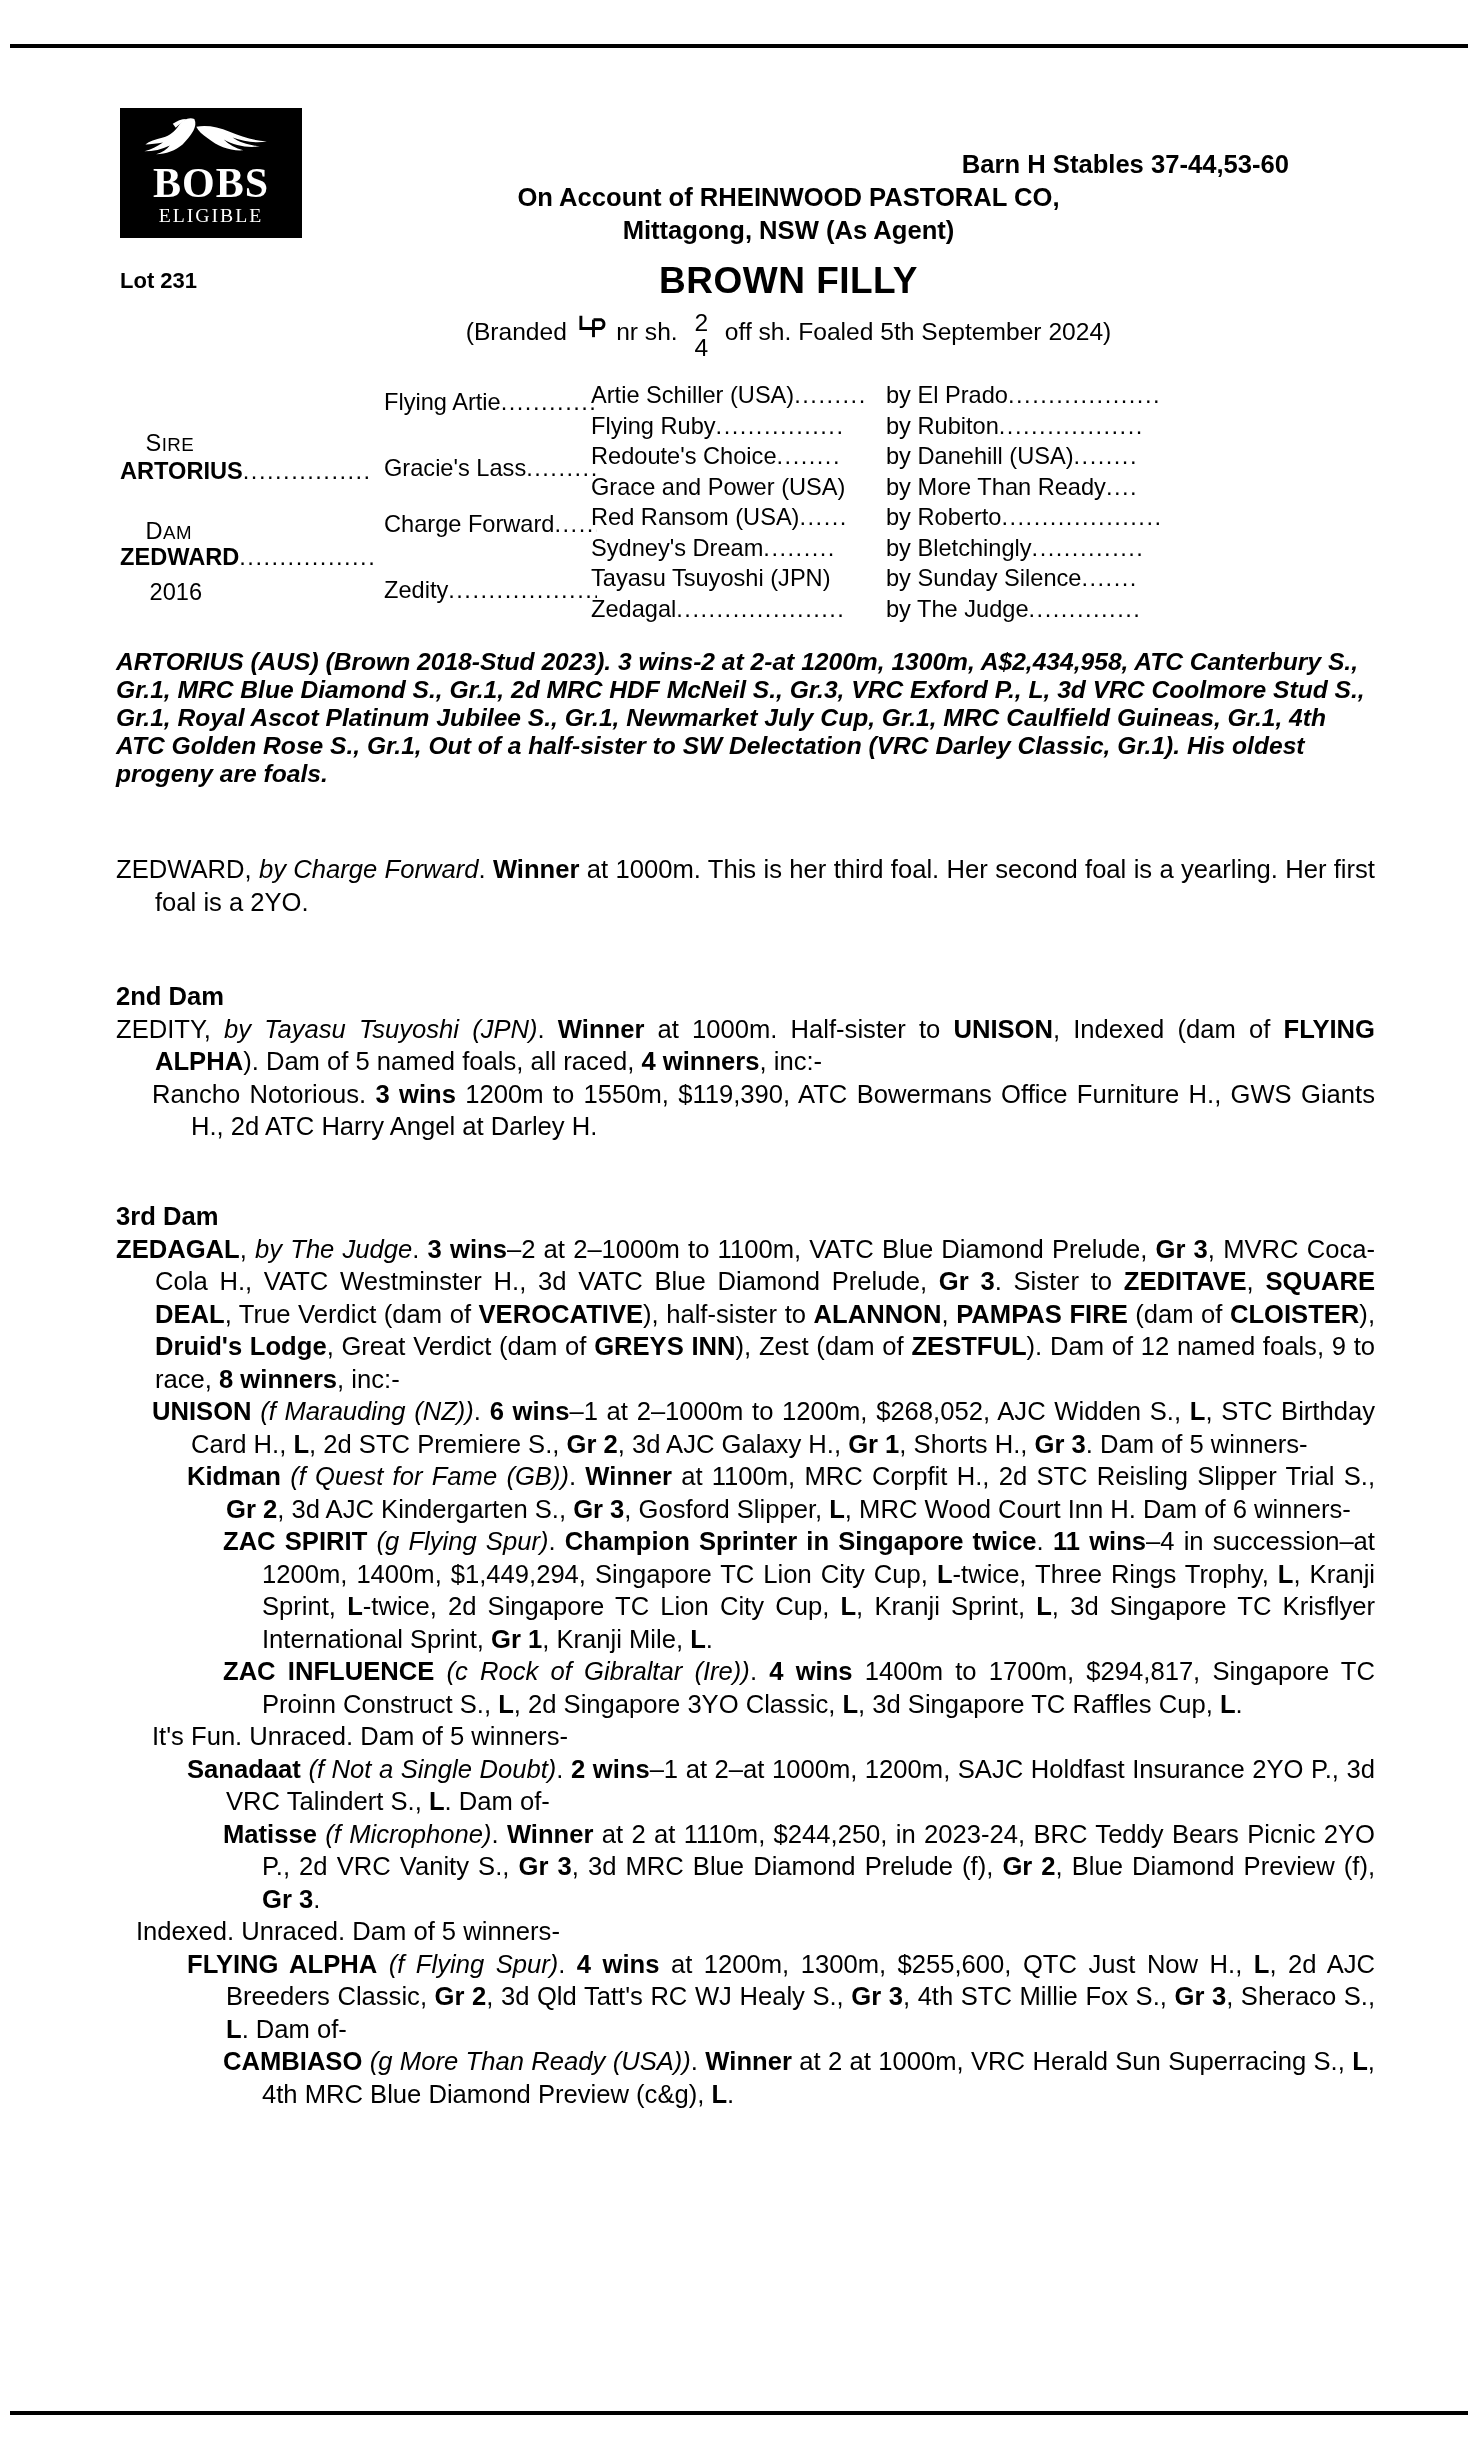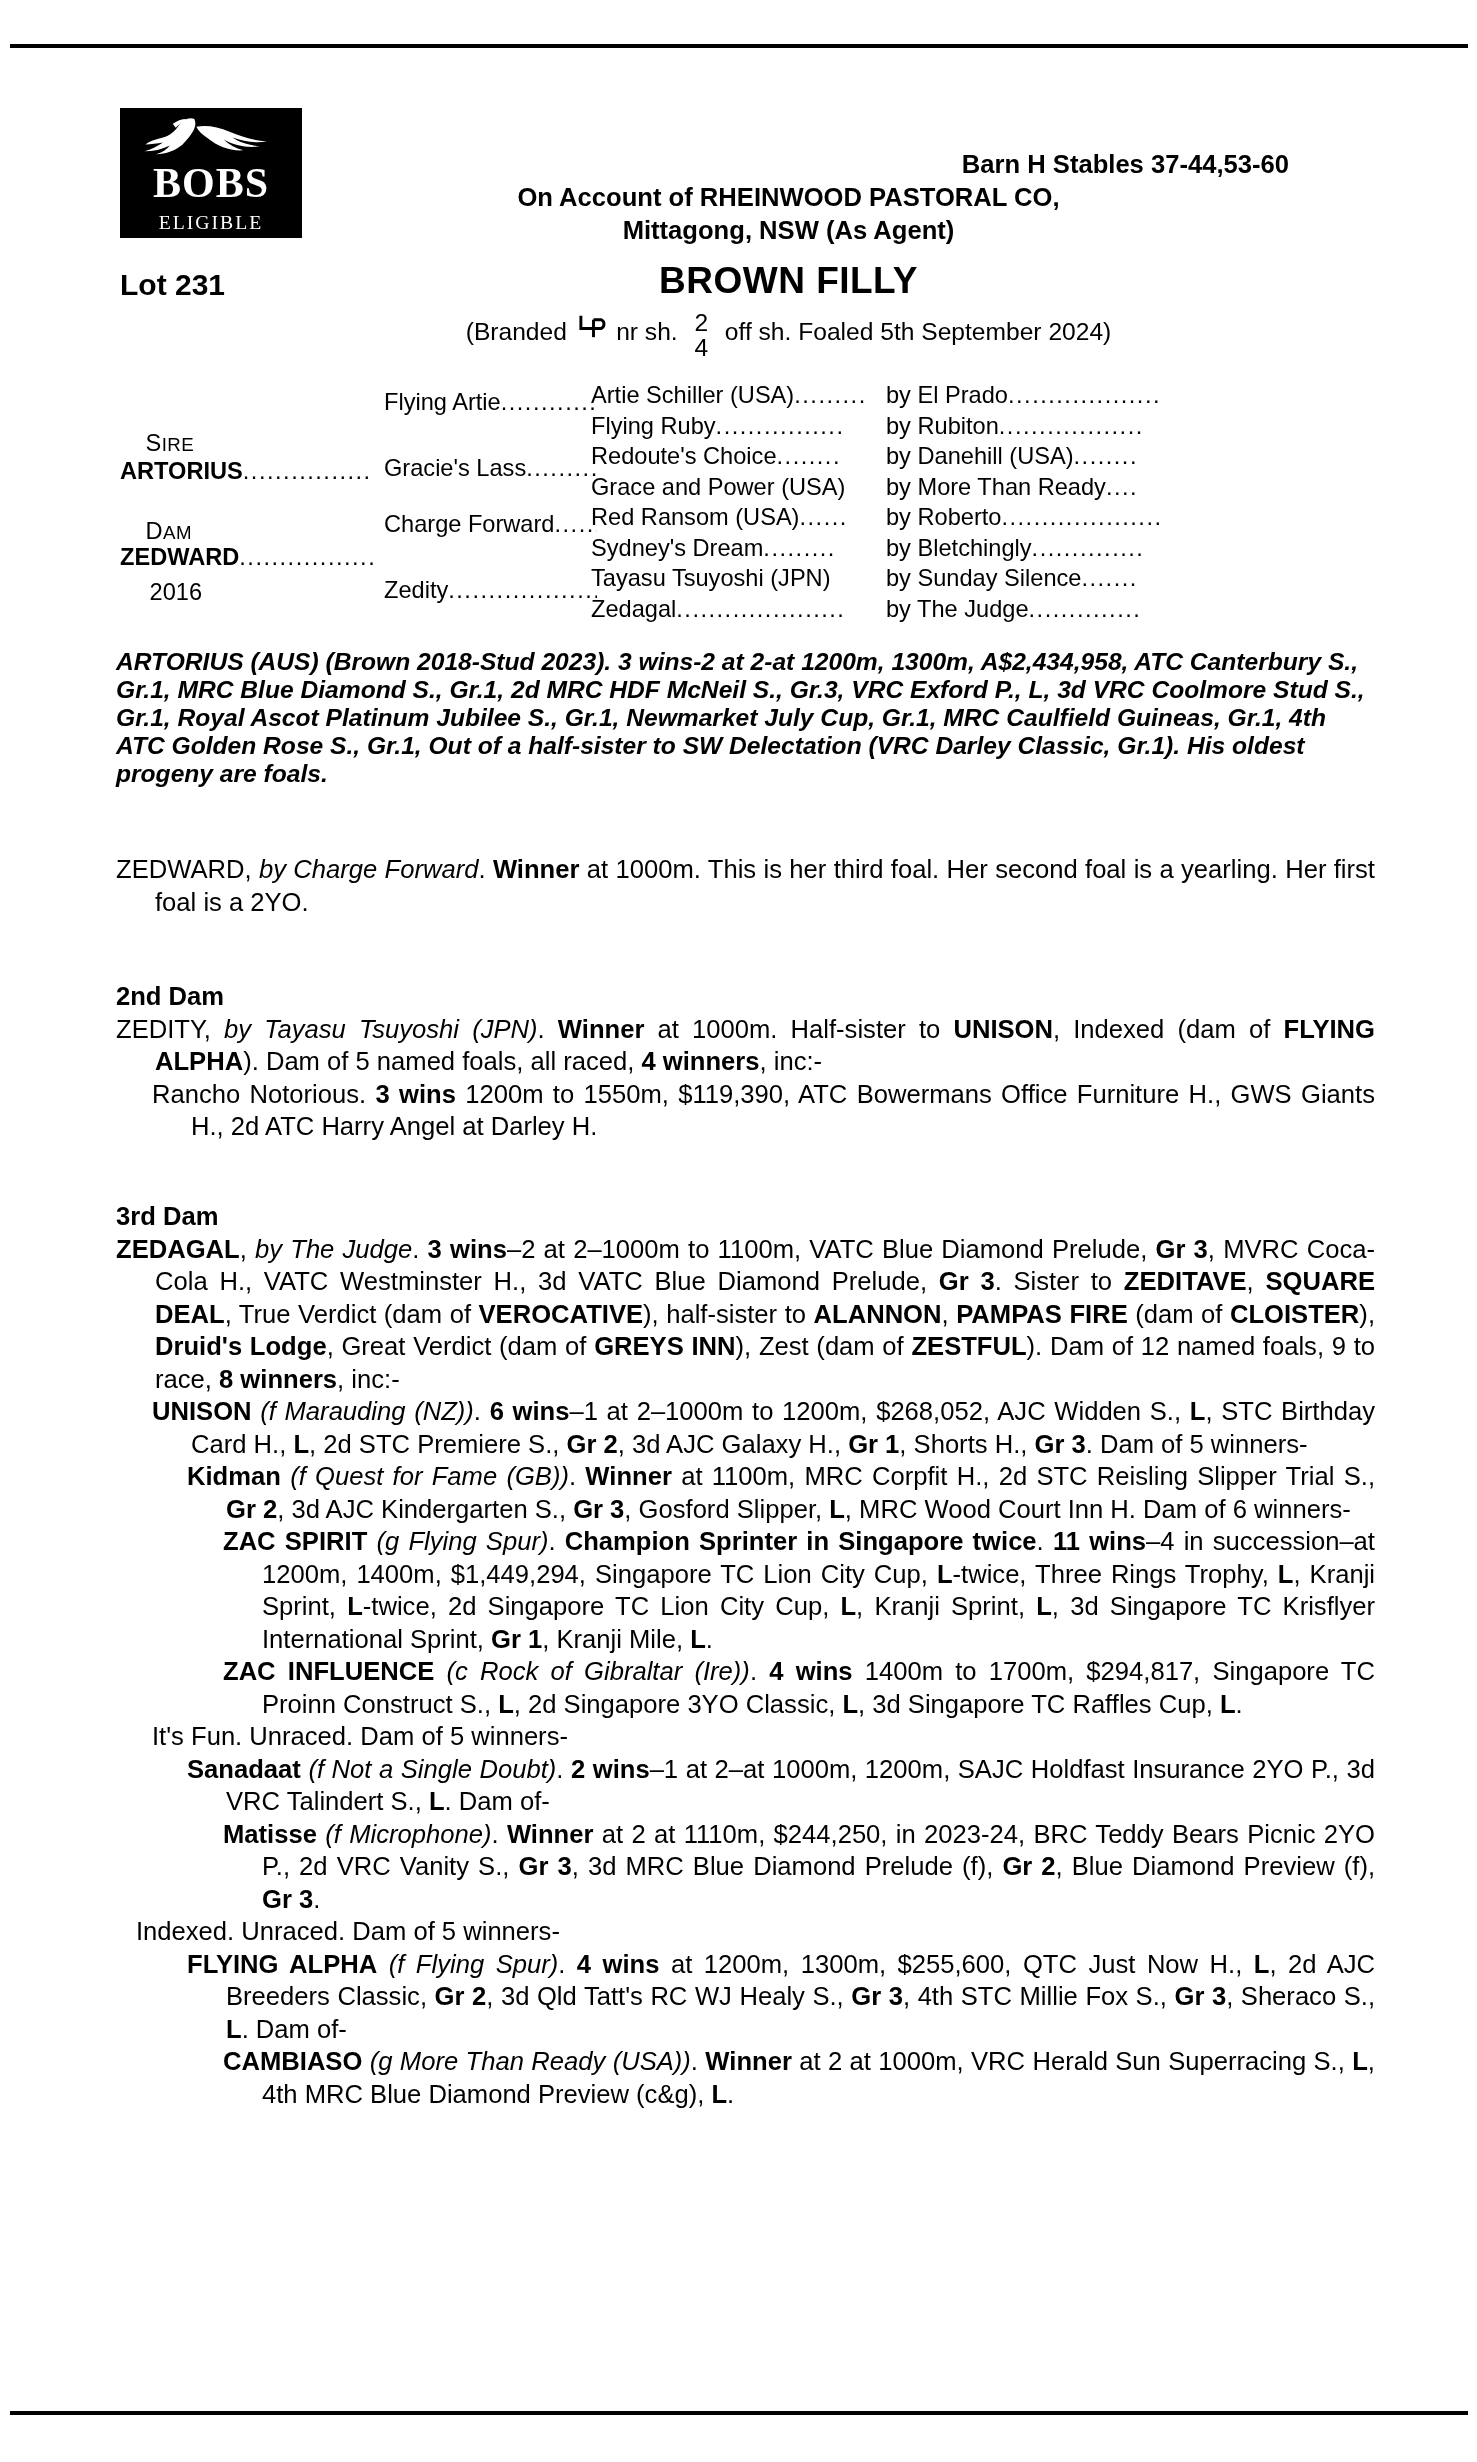--- a/index.html
+++ b/index.html
@@ -55,21 +55,21 @@
     font-weight: 700;
     letter-spacing: 1px;
     line-height: 41px;
     margin-top: -1px;
   }
   .logo-elig {
     font-family: "Liberation Serif", serif;
     font-size: 19.7px;
     letter-spacing: 2px;
     line-height: 21.7px;
-    margin-top: 8px;
+    margin-top: 1px;
   }
 
   
   .hdr-stack {
     position: absolute;
     left: 227px;
     top: 148px;
     width: 1123px;
     text-align: center;
     font-weight: 700;
@@ -82,21 +82,21 @@
     padding-right: 61px;
     font-size: 25.6px;
   }
   .hdr-account { font-size: 25.6px; }
   .hdr-town { font-size: 25.6px; }
 
   .lot {
     position: absolute;
     left: 120px;
     top: 268px;
-    font-size: 30px;
+    font-size: 22px;
     font-weight: 700;
     font-stretch: condensed;
   }
   .title {
     position: absolute;
     left: 227px;
     top: 260px;
     width: 1123px;
     text-align: center;
     font-size: 37px;

